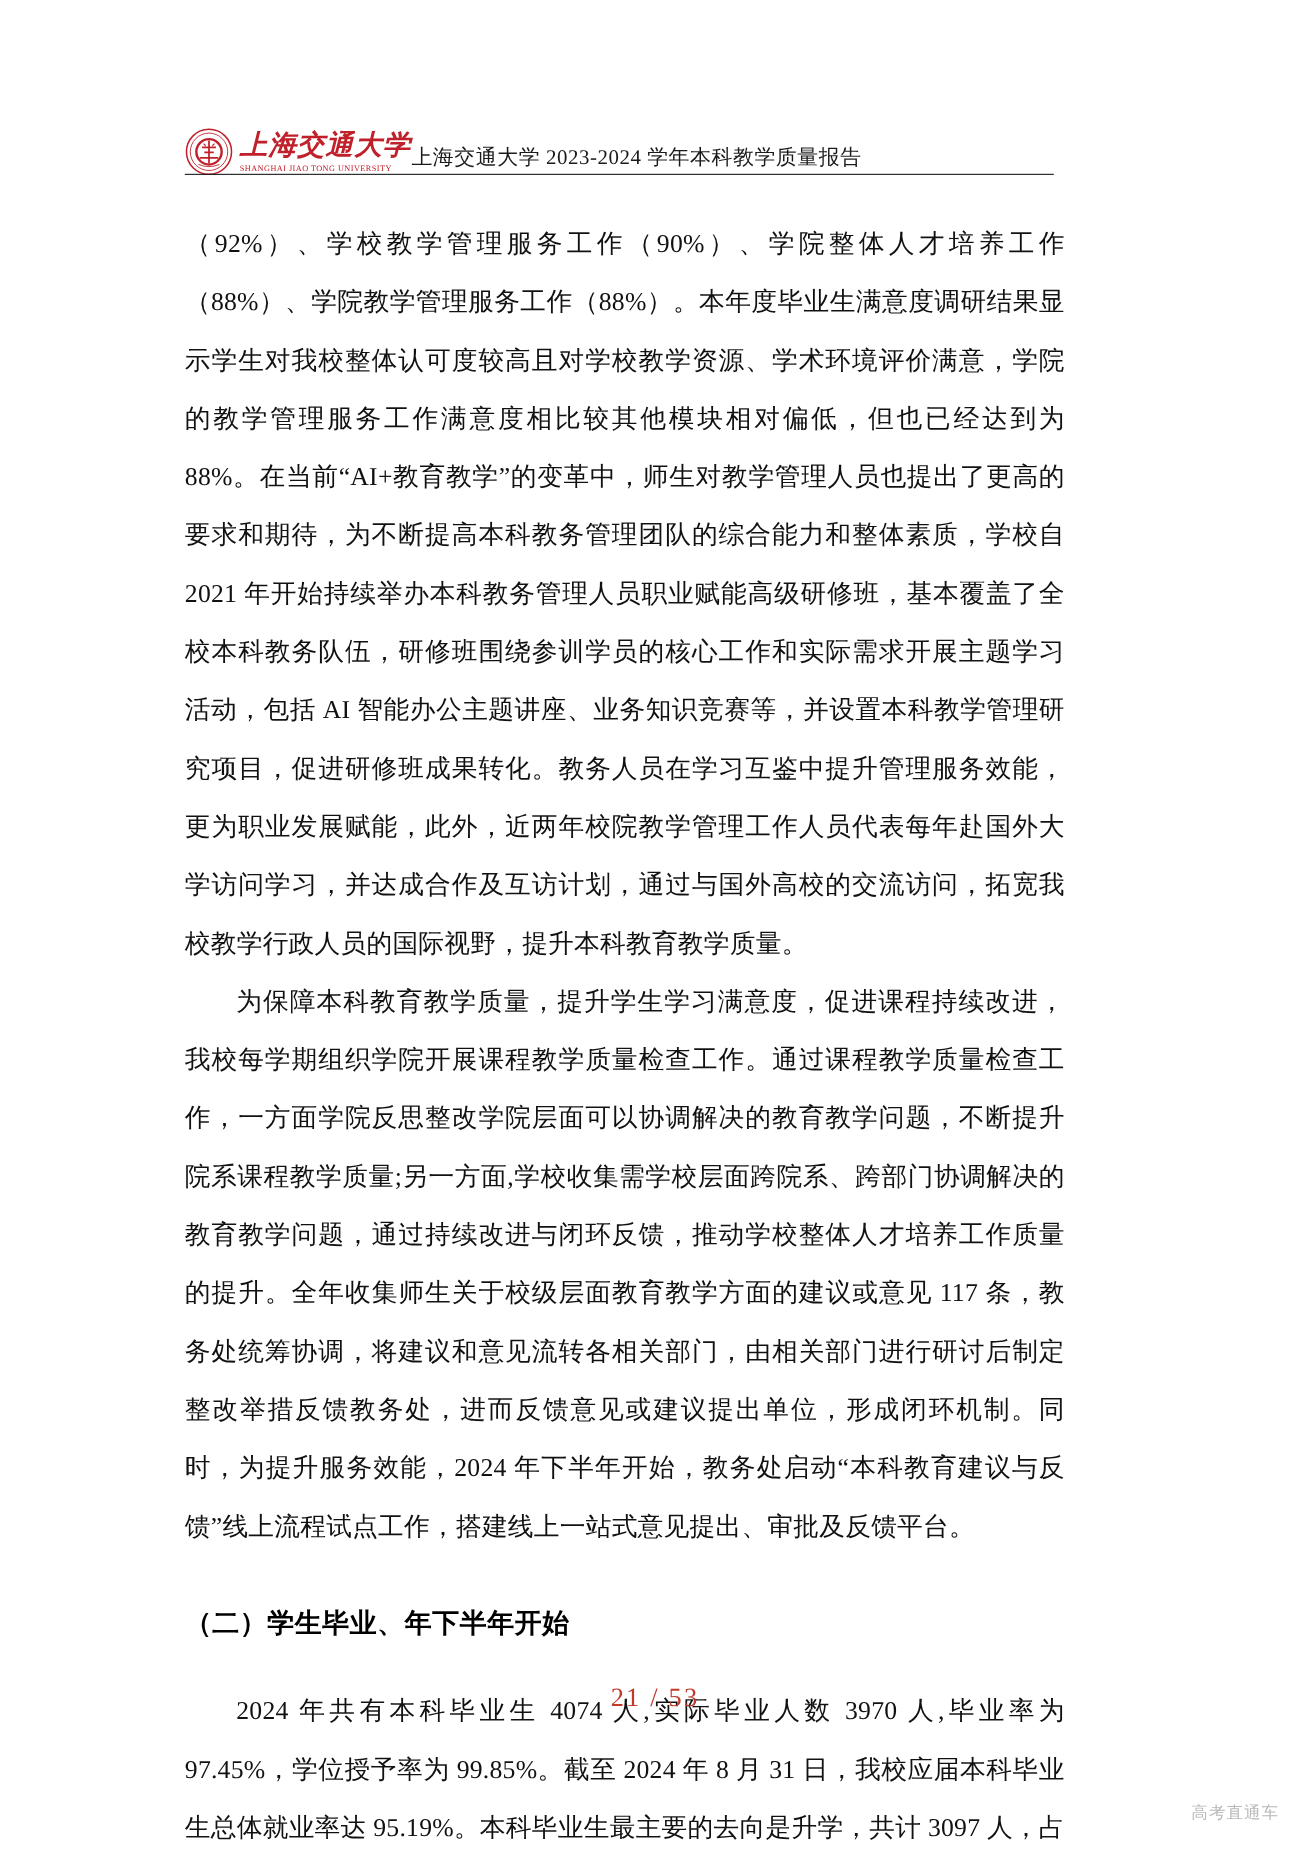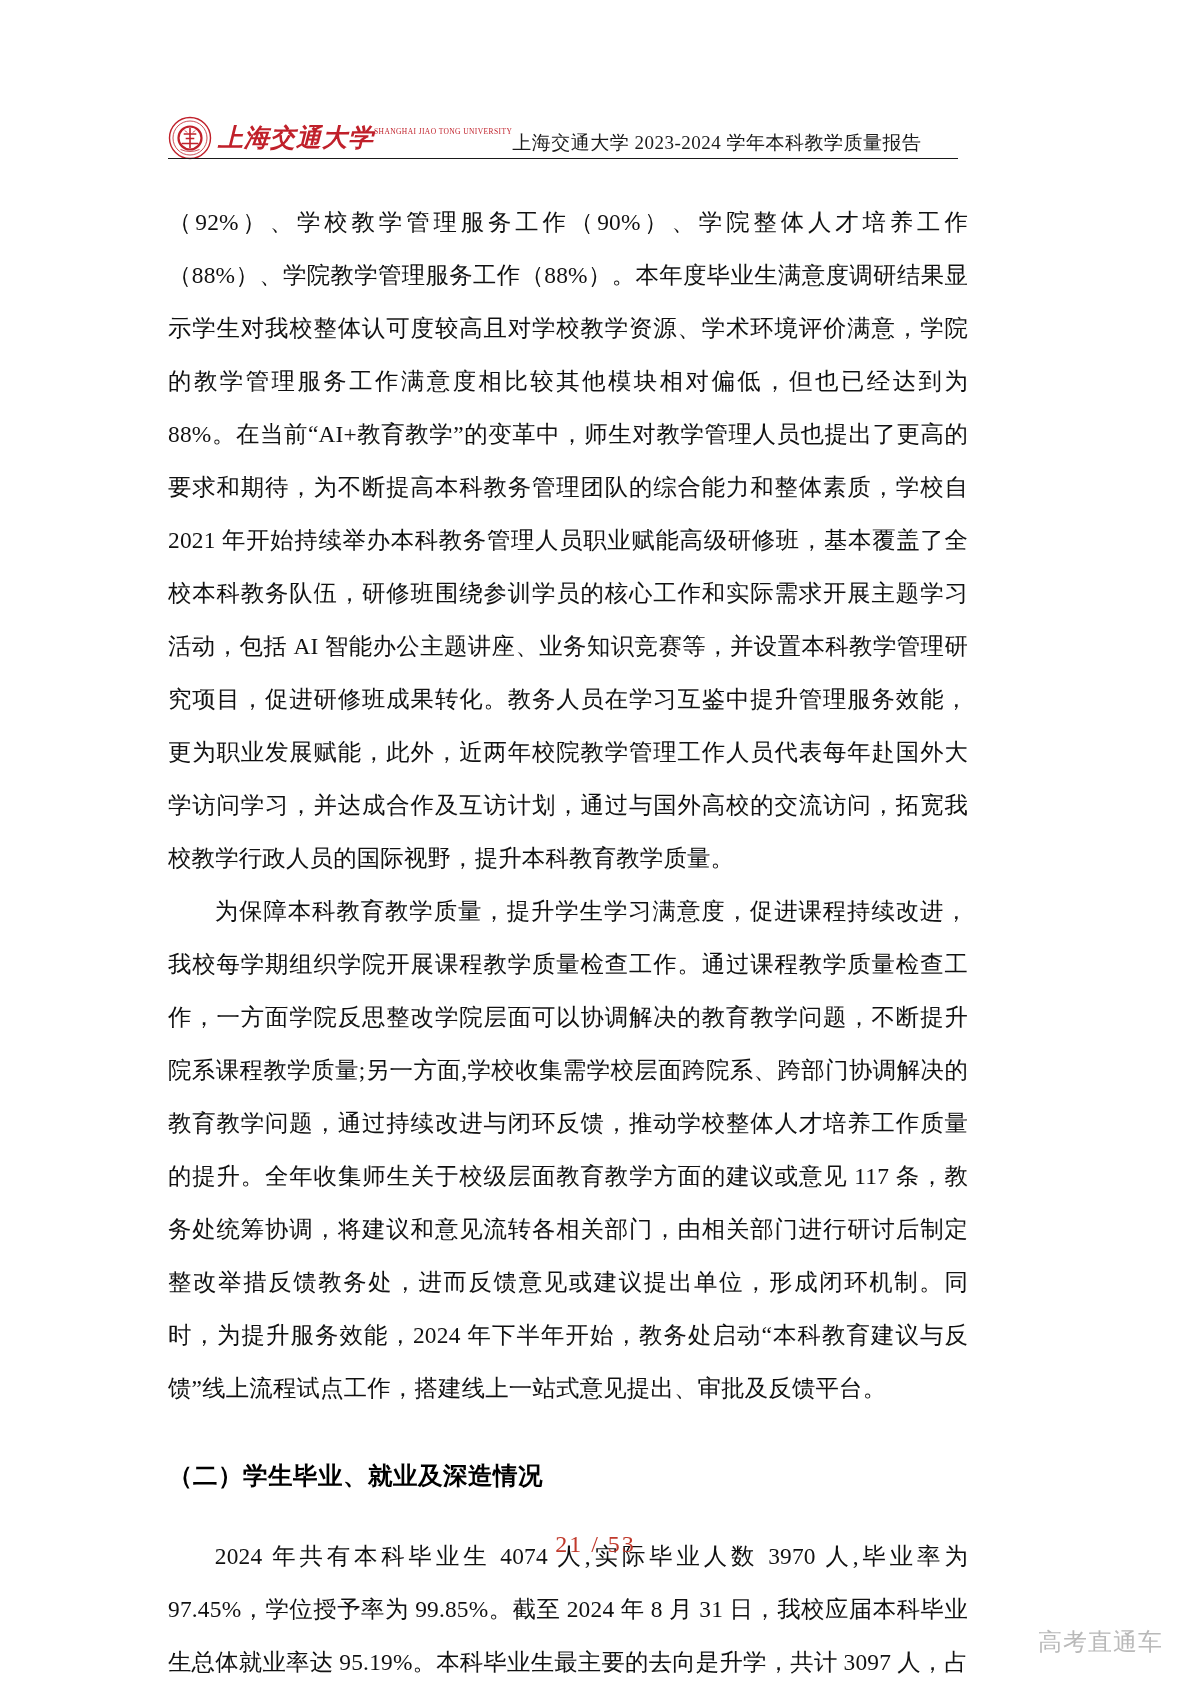--- a/index.html
+++ b/index.html
@@ -37,21 +37,21 @@
     padding-bottom: 2px;
   }
   .logo-seal {
     width: 44px;
     height: 44px;
     flex: 0 0 auto;
     margin-right: 6px;
   }
   .logo-text {
     display: flex;
-    flex-direction: row;
+    flex-direction: column;
     justify-content: flex-end;
   }
   .logo-cn {
     font-family: "DejaVu Serif", "Liberation Serif", serif;
     font-size: 25px;
     line-height: 1.05;
     color: #c0202a;
     font-style: italic;
     font-weight: bold;
     letter-spacing: 1px;
@@ -127,21 +127,21 @@
     font-family: "Liberation Serif", serif;
     font-size: 24px;
     color: #c0392b;
     letter-spacing: 2px;
   }
   .watermark {
     position: absolute;
     right: 28px;
     bottom: 26px;
     font-family: "DejaVu Sans", "Liberation Sans", sans-serif;
-    font-size: 24px;
+    font-size: 15px;
     color: #b9b9b9;
     letter-spacing: 1px;
   }
 </style>
 </head>
 <body>
 
 <div class="page">
 
   <div class="header">
@@ -168,21 +168,21 @@
   <div class="header-rule"></div>
 
   <div class="content">
 
     <p class="para">（92%）、学校教学管理服务工作（90%）、学院整体人才培养工作（88%）、学院教学管理服务工作（88%）。本年度毕业生满意度调研结果显示学生对我校整体认可度较高且对学校教学资源、学术环境评价满意，学院的教学管理服务工作满意度相比较其他模块相对偏低，但也已经达到为 88%。在当前“AI+教育教学”的变革中，师生对教学管理人员也提出了更高的要求和期待，为不断提高本科教务管理团队的综合能力和整体素质，学校自 2021 年开始持续举办本科教务管理人员职业赋能高级研修班，基本覆盖了全校本科教务队伍，研修班围绕参训学员的核心工作和实际需求开展主题学习活动，包括 AI 智能办公主题讲座、业务知识竞赛等，并设置本科教学管理研究项目，促进研修班成果转化。教务人员在学习互鉴中提升管理服务效能，更为职业发展赋能，此外，近两年校院教学管理工作人员代表每年赴国外大学访问学习，并达成合作及互访计划，通过与国外高校的交流访问，拓宽我校教学行政人员的国际视野，提升本科教育教学质量。</p>
 
     <p class="para indent">为保障本科教育教学质量，提升学生学习满意度，促进课程持续改进，我校每学期组织学院开展课程教学质量检查工作。通过课程教学质量检查工作，一方面学院反思整改学院层面可以协调解决的教育教学问题，不断提升院系课程教学质量;另一方面,学校收集需学校层面跨院系、跨部门协调解决的教育教学问题，通过持续改进与闭环反馈，推动学校整体人才培养工作质量的提升。全年收集师生关于校级层面教育教学方面的建议或意见 117 条，教务处统筹协调，将建议和意见流转各相关部门，由相关部门进行研讨后制定整改举措反馈教务处，进而反馈意见或建议提出单位，形成闭环机制。同时，为提升服务效能，2024 年下半年开始，教务处启动“本科教育建议与反馈”线上流程试点工作，搭建线上一站式意见提出、审批及反馈平台。</p>
 
     <div class="gap-before-heading"></div>
 
-    <h2 class="section-heading">（二）学生毕业、就业及深造情况</h2>
+    <h2 class="section-heading">（二）学生毕业、年下半年开始</h2>
 
     <div class="gap-after-heading"></div>
 
     <p class="para indent">2024 年共有本科毕业生 4074 人,实际毕业人数 3970 人,毕业率为 97.45%，学位授予率为 99.85%。截至 2024 年 8 月 31 日，我校应届本科毕业生总体就业率达 95.19%。本科毕业生最主要的去向是升学，共计 3097 人，占比 81.95%，其中出国（境）留学 838 人，占比 22.18%。</p>
 
   </div>
 
   <div class="page-number">21 / 53</div>
   <div class="watermark">高考直通车</div>
 

